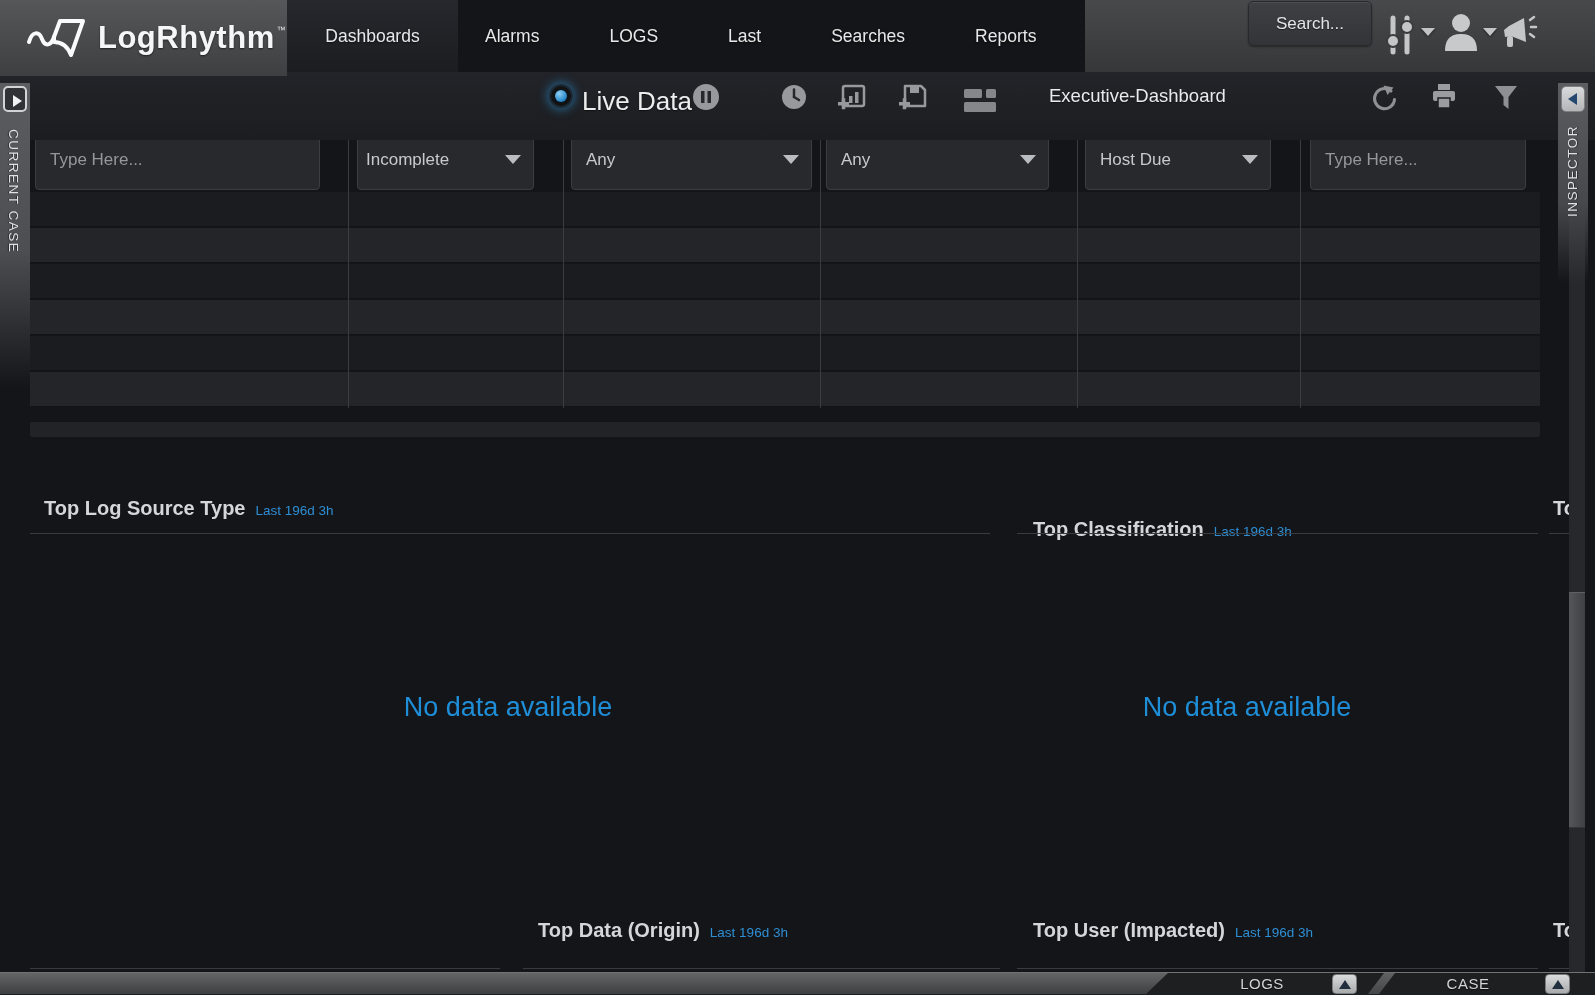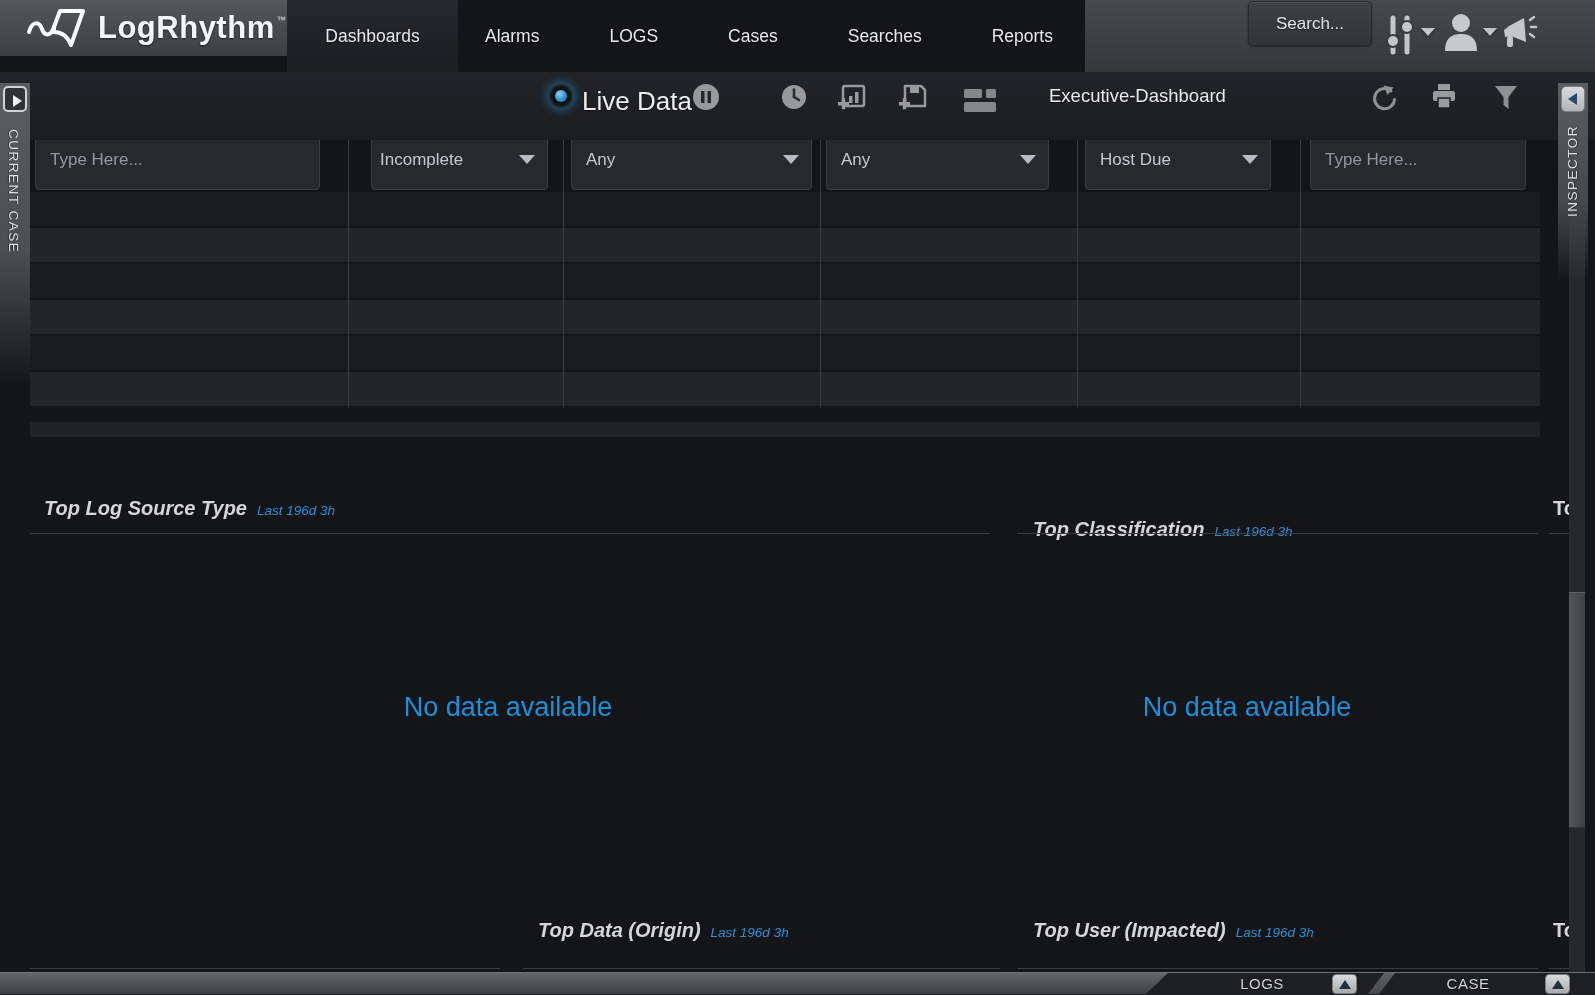--- a/index.html
+++ b/index.html
@@ -5,21 +5,21 @@
   * { margin:0; padding:0; box-sizing:border-box; }
   html,body { background:#0c0d0e; }
   body { font-family:"Liberation Sans","DejaVu Sans",sans-serif; }
   .stage { position:relative; width:1595px; height:995px; overflow:hidden; background:#141518; }
 
   
   .topnav { position:absolute; left:0; top:0; width:1595px; height:72px;
     background:linear-gradient(#53555
 
 7,#3a3c3e); z-index:30; }
-  .logo-sec { position:absolute; left:0; top:0; width:287px; height:56px;
+  .logo-sec { position:absolute; left:0; top:0; width:287px; height:76px;
     background:linear-gradient(#555759,#3d3f41); display:flex; align-items:center; padding-left:26px; }
   .wordmark { color:#f5f6f7; font-size:31px; font-weight:bold; letter-spacing:0.5px; margin-left:10px;
     text-shadow:0 1px 2px rgba(0,0,0,.55); }
   .tm { color:#e3e4e5; font-size:9px; margin:-16px 0 0 2px; }
   .tab { color:#e7e8e9; font-size:17.5px; text-shadow:0 1px 2px rgba(0,0,0,.6); line-height:72px;
     white-space:nowrap; cursor:pointer; }
   .tab.active { position:absolute; left:287px; top:0; width:171px; height:72px; text-align:center;
     background:linear-gradient(#26282d,#1b1d21); }
   .tabrow { position:absolute; left:458px; top:0; height:72px; display:flex; gap:16px; }
   .tabrow .tab { padding:0 27px; }
@@ -55,21 +55,21 @@
   .ffield .ph { color:#94979c; font-size:17px; }
   .ffield.sel .ph { color:#c6c9cd; }
   .ffield .selchev { position:absolute; right:12px; top:24px; width:0; height:0;
     border-left:8px solid transparent; border-right:8px solid transparent; border-top:9px solid #b9bcc0; }
   .vdiv { position:absolute; top:0; width:1px; height:268px; background:#3a3c3f; }
   .trow { position:absolute; left:30px; width:1510px; height:35px; border-bottom:1px solid #121315; }
   .trow.dark { background:#1b1c1f; }
   .trow.lite { background:#242528; }
   .hscroll { position:absolute; left:30px; top:282px; width:1510px; height:15px; background:#212326; border-radius:2px; }
 
-  .wtitle { position:absolute; white-space:nowrap;font-style:italic; }
+  .wtitle { position:absolute; white-space:nowrap; }
   .wtitle .t { color:#d5d6d8; font-size:20px; font-weight:bold; }
   .wtitle .r { color:#2e8ed4; font-size:13.5px; margin-left:10px; cursor:pointer; }
   .underline { position:absolute; height:1px; background:#3a3b3e; }
   .nodata { position:absolute; width:260px; text-align:center; color:#1f8ed8; font-size:27px; }
   .clipwrap { position:absolute; width:16px; overflow:hidden; }
 
   
   .vscroll { position:absolute; left:1569px; top:140px; width:16px; height:832px; background:#27282b; z-index:12; }
   .vthumb { position:absolute; left:0; top:452px; width:16px; height:236px;
     background:linear-gradient(90deg,#54565a,#3e4043); border-top:1px solid #5e6064; border-bottom:1px solid #333537; cursor:grab; }
@@ -110,21 +110,21 @@
 </head>
 <body>
 
 <div class="stage">
 
   <div class="content">
 
     <div class="ffield" style="left:35px;width:285px;">
       <span class="ph">Type Here...</span>
     </div>
-    <div class="ffield sel" style="left:371px;width:177px;padding-left:8px;">
+    <div class="ffield sel" style="left:357px;width:177px;padding-left:8px;">
       <span class="ph">Incomplete</span>
       <span class="selchev"></span>
     </div>
     <div class="ffield sel" style="left:571px;width:241px;">
       <span class="ph">Any</span>
       <span class="selchev"></span>
     </div>
     <div class="ffield sel" style="left:826px;width:223px;">
       <span class="ph">Any</span>
       <span class="selchev"></span>
@@ -194,21 +194,21 @@
         <path d="M28 21 L34 5 L57 5 L45 39 C41 29 35 26 28 26 Z" fill="none" stroke="#fafbfc" stroke-width="4" stroke-linejoin="round"></path>
       </svg>
       <span class="wordmark">LogRhythm</span>
       <span class="tm">™</span>
     </div>
 
     <div class="tab active">Dashboards</div>
     <nav class="tabrow">
       <div class="tab">Alarms</div>
       <div class="tab">LOGS</div>
-      <div class="tab">Cases</div>
+      <div class="tab">Last</div>
       <div class="tab">Searches</div>
       <div class="tab">Reports</div>
     </nav>
 
     <div class="nav-right">
       <button class="search-btn">Search...</button>
 
       <svg class="navicon" style="left:300px;top:14px;" width="30" height="42" viewBox="0 0 30 42">
         <line x1="8" y1="4" x2="8" y2="38" stroke="#c5c6c8" stroke-width="5" stroke-linecap="round"></line>
         <line x1="22" y1="4" x2="22" y2="38" stroke="#c5c6c8" stroke-width="5" stroke-linecap="round"></line>

